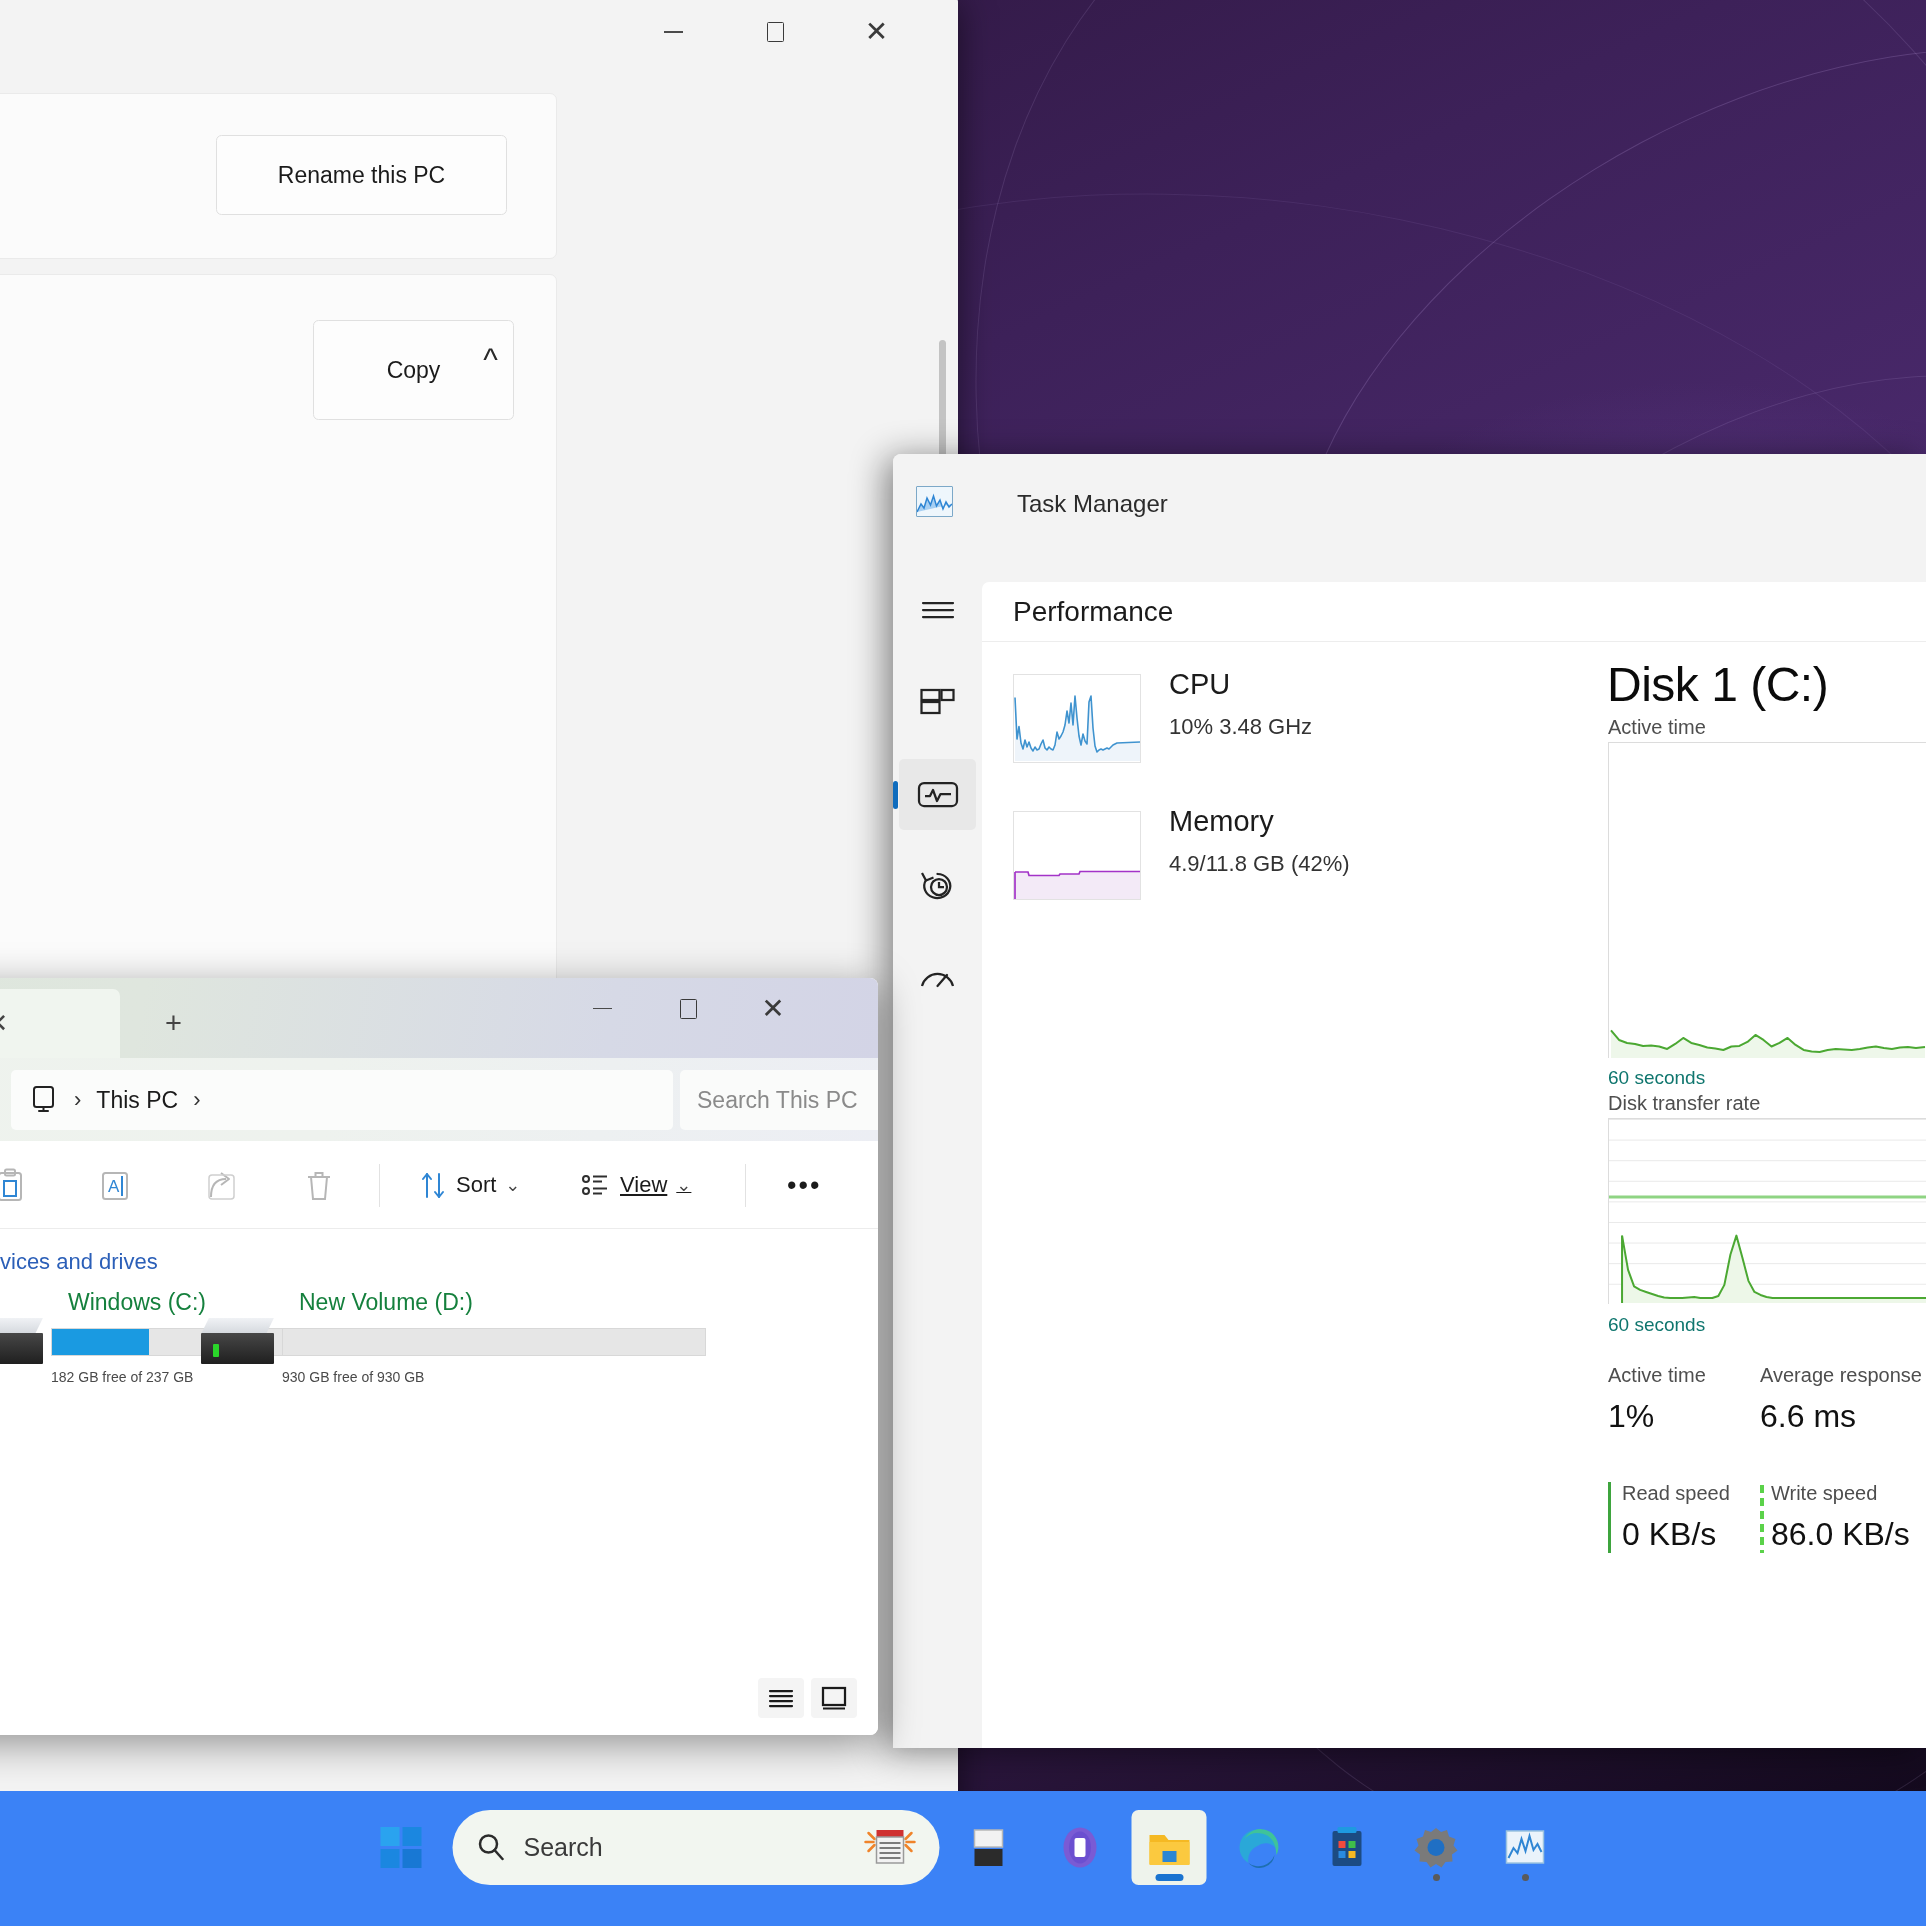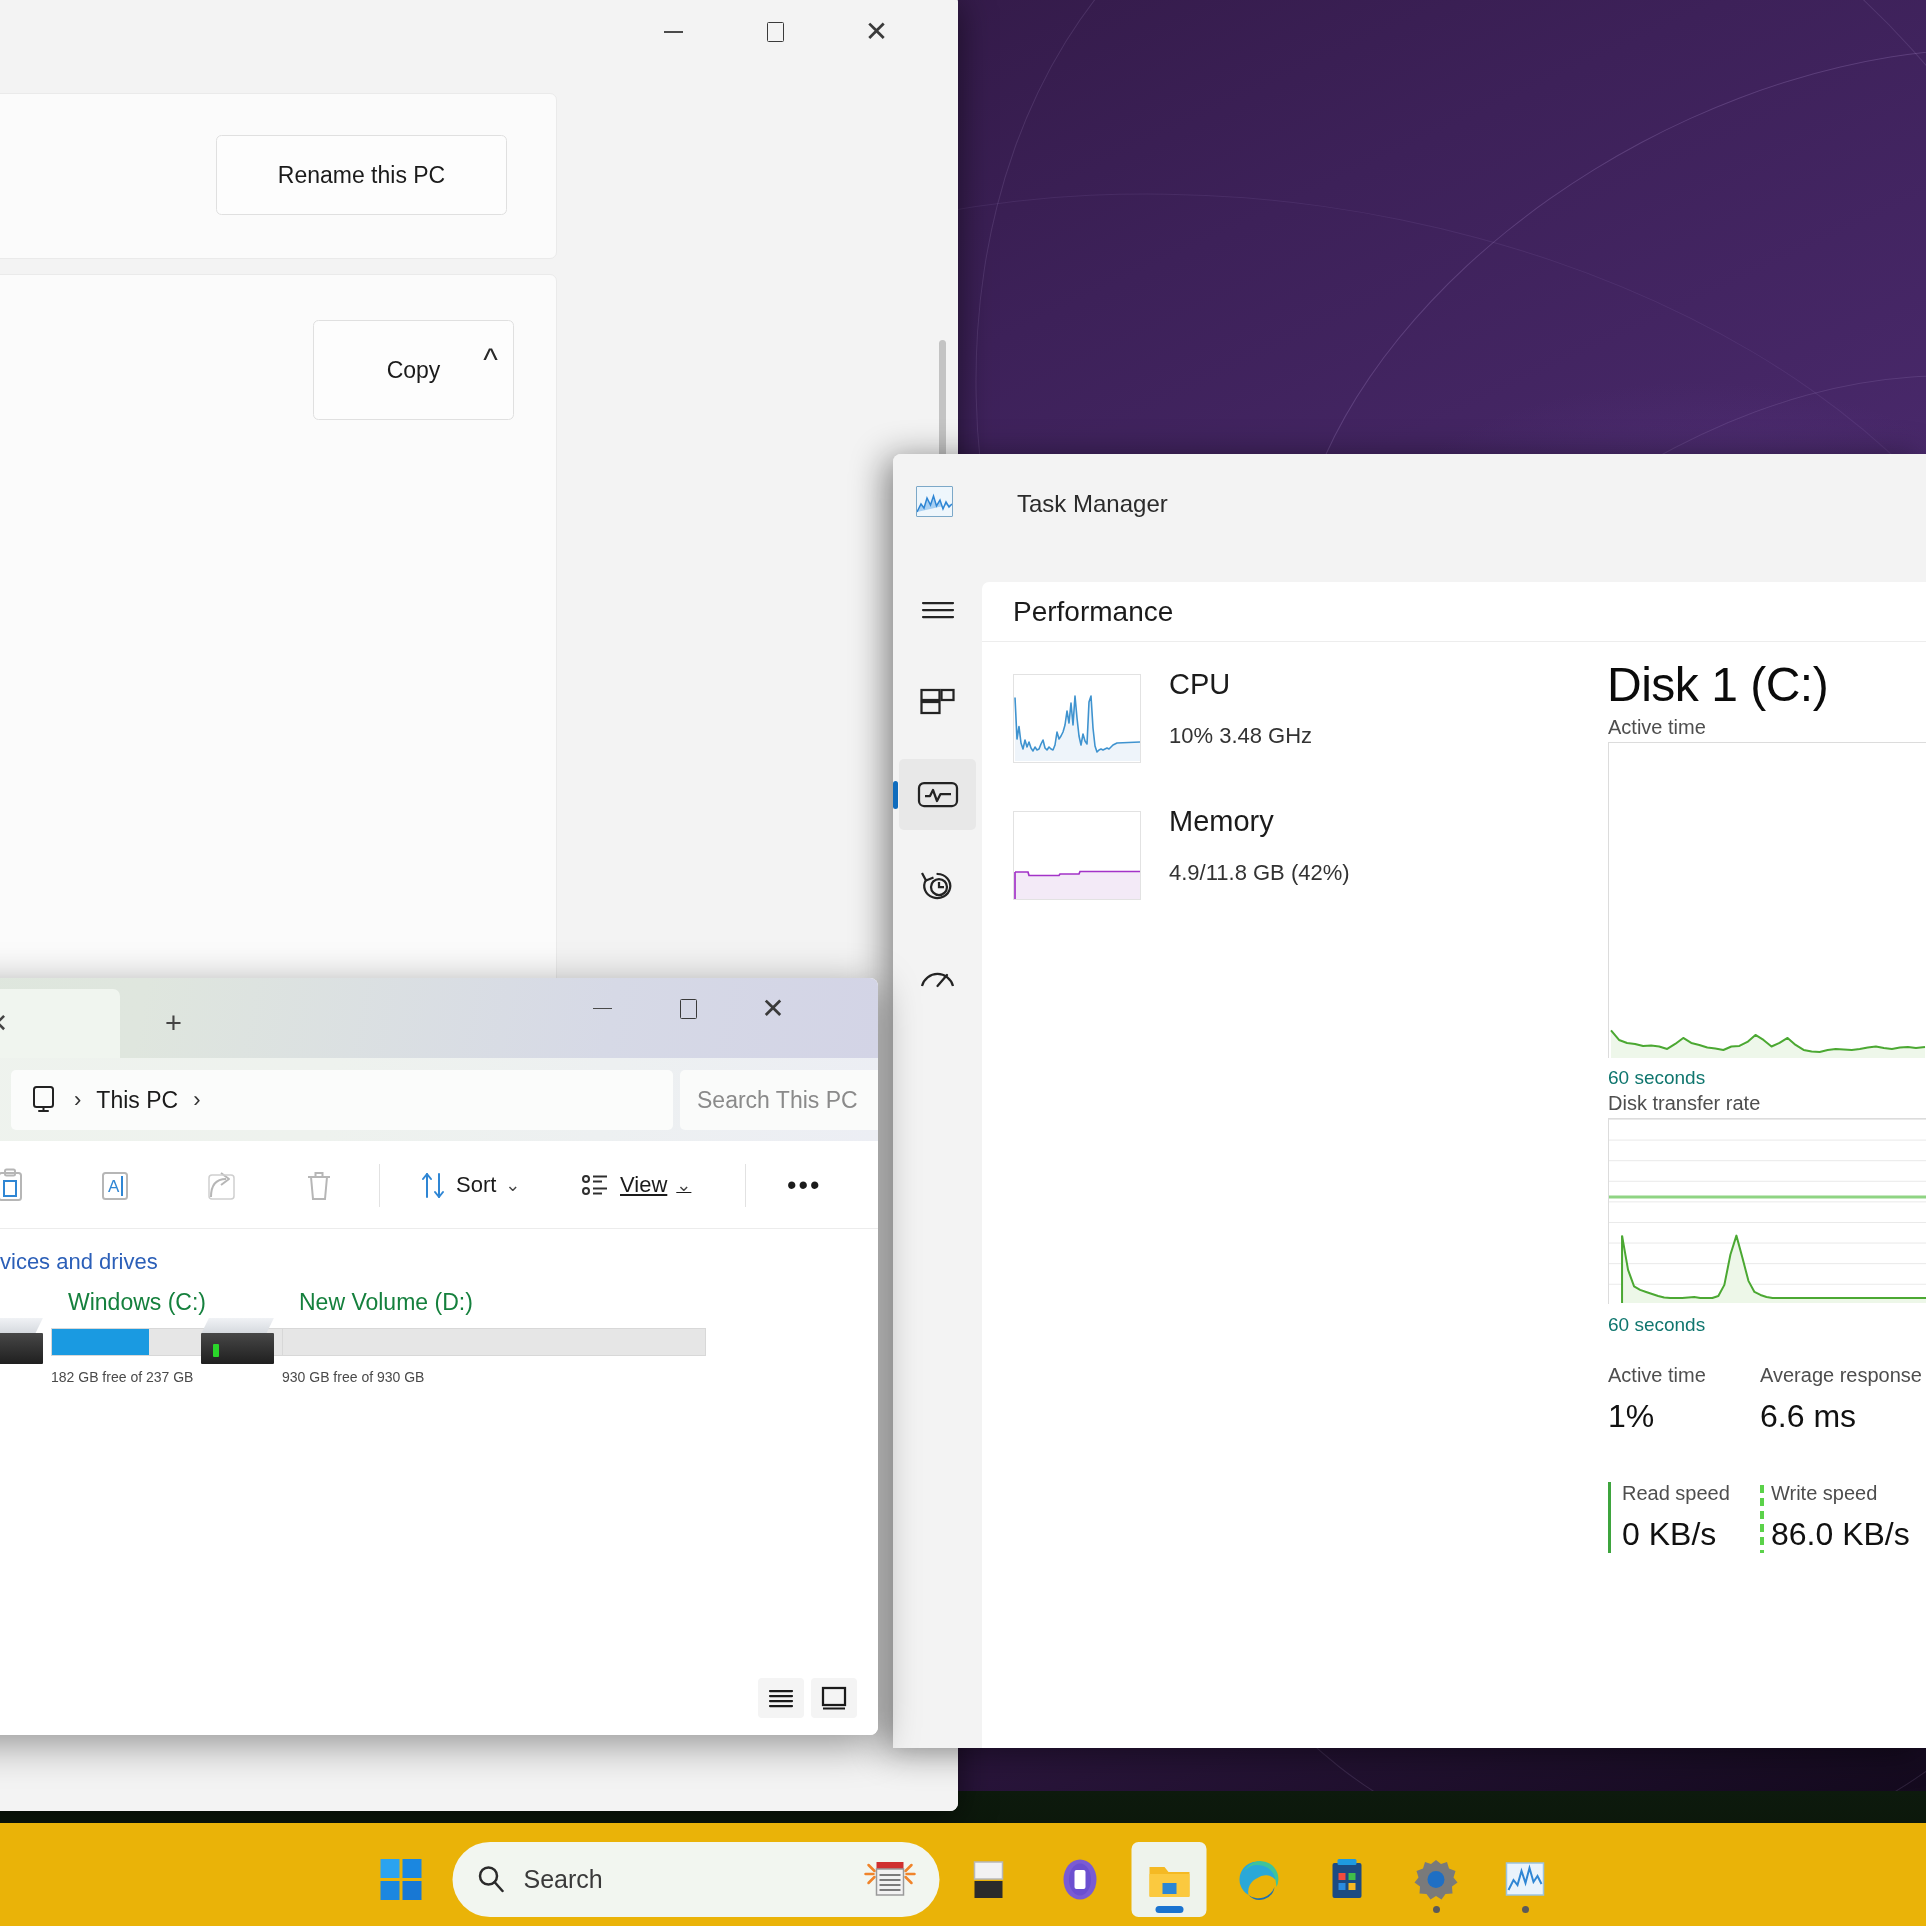--- a/index.html
+++ b/index.html
@@ -126,21 +126,21 @@
     border-bottom: 1px solid #ededed;
   }
   #tm-perf-title { position:absolute; left: 31px; top: 14px; font-size: 28px; color:#1b1b1b; }
 
   .tm-item { position:absolute; left: 31px; width: 451px; height: 135px; }
   .tm-item .mini {
     position:absolute; left: 0; top: 14px; width: 128px; height: 89px;
     border: 1px solid #e2e2e2; background:#fff; overflow:hidden;
   }
   .tm-item .nm { position:absolute; left: 156px; top: 8px; font-size: 29px; color:#1b1b1b; }
-  .tm-item .vl { position:absolute; left: 156px; top: 63px; font-size: 22px; color:#333; }
+  .tm-item .vl { position:absolute; left: 156px; top: 54px; font-size: 22px; color:#333; }
   #tm-item-cpu { top: 78px; }
   #tm-item-mem { top: 215px; }
   .tm-ghost {
     position:absolute; left: 672px; font-size: 22px; color:#2b2b2b; white-space:nowrap;
   }
 
   
   #tm-detail { position:absolute; left: 612px; top: 60px; width: 332px; height: 1106px; }
   #tm-detail-title { position:absolute; left: 13px; top: 15px; font-size: 48px; color:#0b0b0b; letter-spacing:-0.5px; }
   .tm-chart-label { position:absolute; left: 14px; font-size: 20px; color:#4e4e4e; }
@@ -234,22 +234,22 @@
     background: linear-gradient(180deg,#f0f2f5,#d4d8dd); transform: skewX(-26deg); }
   .drive-icon .body { position:absolute; left: 0; top: 15px; width: 73px; height: 31px;
     background: linear-gradient(180deg,#474747,#1f1f1f); border-radius: 1px; }
   .drive-icon .led { position:absolute; left: 12px; top: 26px; width: 5.5px; height: 13px; background:#2ad62a; border-radius:1px; }
   #fe-viewtoggles { position:absolute; right: 21px; bottom: 18px; display:flex; gap: 7px; }
   .fe-vt { width: 46px; height: 40px; border-radius: 4px; background:#f4f4f4;
            display:flex; align-items:center; justify-content:center; }
 
   
   #taskbar {
-    position:absolute; left:0; bottom:0; width:1926px; height:103px;
-    background: #eab308;
+    position:absolute; left:0; bottom:0; width:1926px; height:135px;
+    background: #3b82f6;
     text-align: center;
   }
   #taskbar-inner {
     position:absolute; left:50%; transform: translateX(-50%); top: 19px;
     display:flex; align-items:center; gap: 14px;
   }
   .tb-btn { width: 75px; height: 75px; display:flex; align-items:center; justify-content:center; border-radius: 7px; position:relative;}
   .tb-btn.active { background: #eef3ec; }
   .tb-btn .ind { position:absolute; bottom: 4px; left:50%; transform:translateX(-50%);
                  width: 7px; height: 7px; border-radius: 50%; background:#5a5a5a; }

